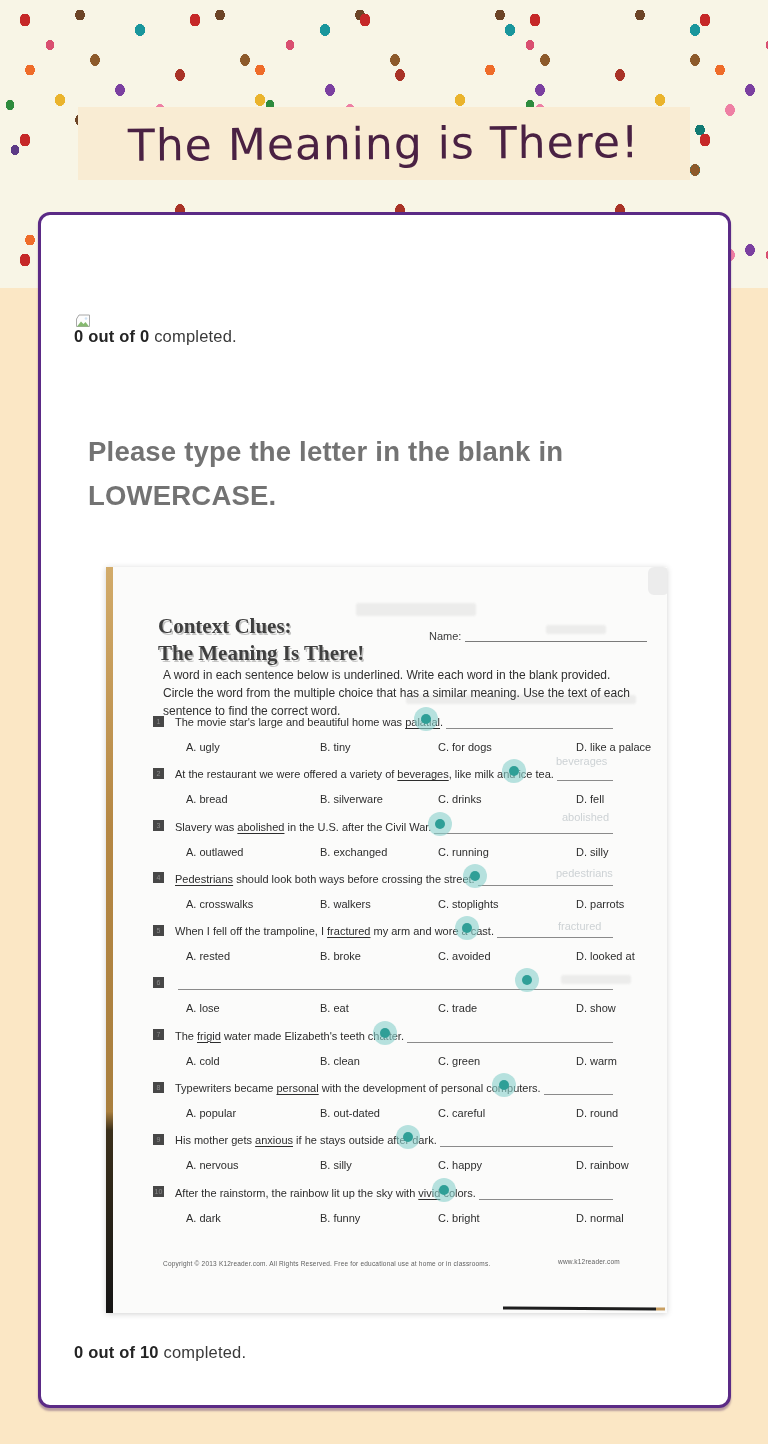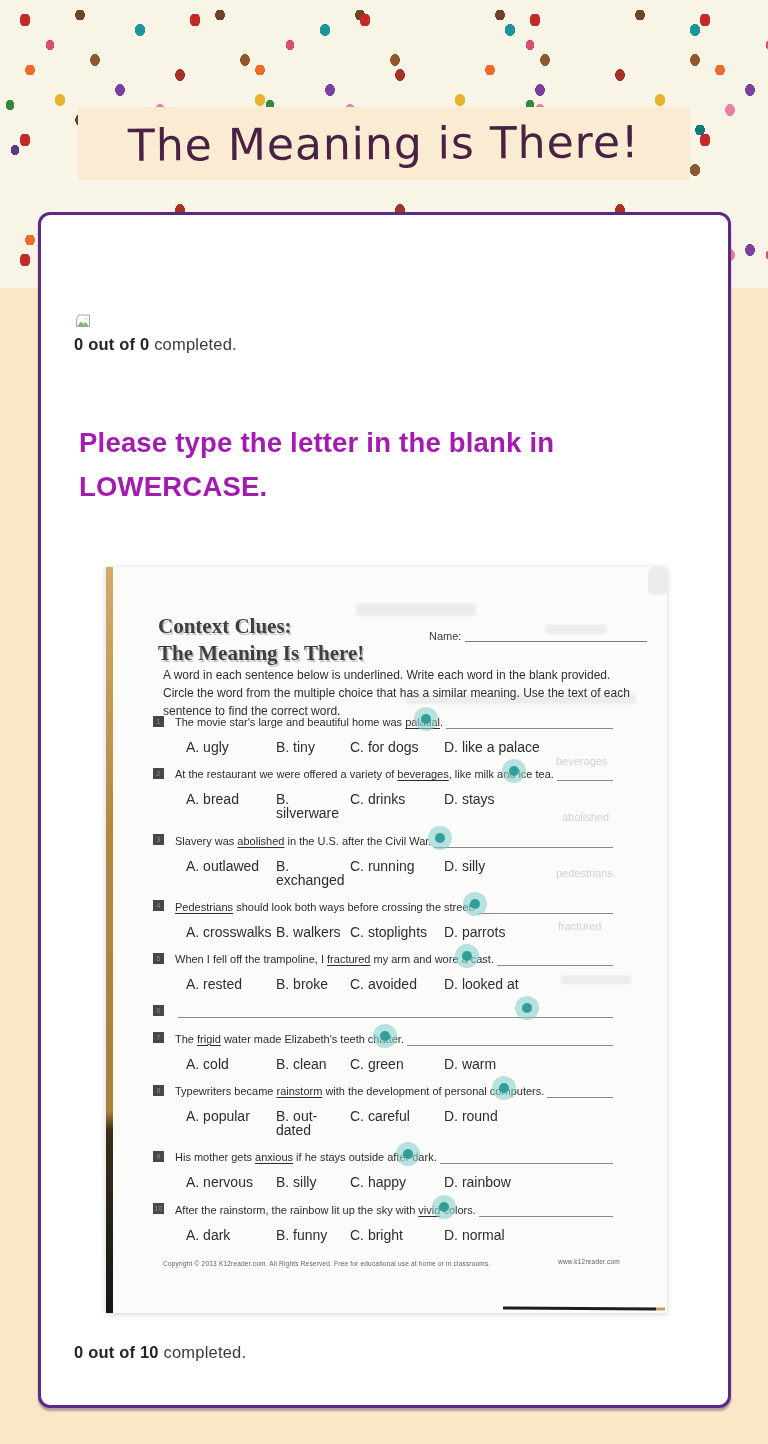--- a/index.html
+++ b/index.html
@@ -35,25 +35,25 @@
     color:var(--title_color,#4a2143);letter-spacing:1px;white-space:nowrap;transform:rotate(-.4deg);}
 
   
   .card{position:absolute;left:38px;top:212px;width:687px;height:1190px;background:#fff;
     border:3px solid var(--card_border,#5b2a86);border-radius:12px;
     box-shadow:0 3px 2px rgba(60,20,90,.35);}
 
   .broken-img{position:absolute;left:34px;top:99px;width:16px;height:14px;}
   .progress{position:absolute;font-size:16.5px;color:#3a3a3a;letter-spacing:.2px;}
   .progress b{color:#242424;font-weight:700;}
-  .progress.top{left:33px;top:120px;text-align:center;}
+  .progress.top{left:33px;top:112px;text-align:center;}
   .progress.bottom{left:33px;top:1128px;}
 
-  .heading{position:absolute;left:38px;top:206px;width:575px;margin:0;
-    font-size:27.5px;line-height:44px;font-weight:700;color:#a21caf;letter-spacing:.2px;}
+  .heading{position:absolute;left:38px;top:206px;width:575px;margin:9px;
+    font-size:27.5px;line-height:44px;font-weight:700;color:#737373;letter-spacing:.2px;}
 
   
   .ws{position:absolute;left:65px;top:352px;width:561px;height:746px;
     background:var(--paper,#fbfbfa);box-shadow:0 1px 6px rgba(0,0,0,.18);overflow:hidden;}
   .ws .spine{position:absolute;left:0;top:0;width:7px;height:100%;
     background:linear-gradient(180deg,#d2ab6a 0%,#b58743 35%,#a97f3e 73%,#3a2f1a 75.5%,#151515 100%);}
   .ws .thumb{position:absolute;left:542px;top:0;width:21px;height:28px;background:#ececec;border-radius:6px;}
 
   .ws-header{position:absolute;left:52px;top:46px;font-family:"Liberation Serif",serif;
     font-weight:700;color:#3f3f3f;font-size:21px;line-height:27px;
@@ -66,21 +66,21 @@
   .q-block{margin-bottom:11.3px;}
   .q-line{position:relative;display:flex;align-items:flex-end;padding-left:47px;padding-right:54px;height:16px;}
   .q-num{flex:none;width:11px;height:11px;background:#474747;margin-right:11px;align-self:center;
     font-size:7px;line-height:11px;text-align:center;color:#8e8e8e;}
   .q-text{font-size:11px;color:#2d2d2d;white-space:nowrap;line-height:14px;}
   .q-text u{text-decoration-thickness:1px;text-underline-offset:1.5px;}
   .q-blank{flex:1;border-bottom:1.4px solid #8a8a8a;height:12px;margin-left:3px;}
   .q-marker{position:absolute;width:24px;height:24px;border-radius:50%;top:-6px;
     background:var(--marker_halo,rgba(137,209,203,.6));display:flex;align-items:center;justify-content:center;cursor:pointer;}
   .q-dot{width:10px;height:10px;border-radius:50%;background:var(--marker,#2f9f97);}
-  .q-opts{display:flex;padding-left:80px;margin-top:11px;font-size:14px;color:#2d2d2d;line-height:14px;}
+  .q-opts{display:flex;padding-left:80px;margin-top:11px;font-size:11px;color:#2d2d2d;line-height:14px;gap:44px;}
   .q-opts span:nth-child(1){width:90px;}
   .q-opts span:nth-child(2){width:74px;}
   .q-opts span:nth-child(3){width:94px;}
 
   .ghost{position:absolute;font-size:11px;color:#a7b0b6;opacity:.55;filter:blur(.3px);}
   .smudge{position:absolute;background:rgba(160,160,160,.16);filter:blur(1px);border-radius:2px;}
 
   .ws-footer{position:absolute;left:57px;top:693px;font-size:6.5px;color:#5f5f5f;letter-spacing:.2px;filter:blur(.2px);}
   .ws-footer.right{left:452px;top:691px;}
   .bottomline{position:absolute;left:397px;top:740px;width:153px;height:2.5px;background:#1e1e1e;transform:rotate(.4deg);}
@@ -155,21 +155,21 @@
               <span class="q-text"><span>At the restaurant we were offered a variety of </span><u>beverages</u><span>, like milk and ice tea.</span></span>
               <span class="q-blank"></span>
               <span class="q-marker" style="left: 396px;">
                 <span class="q-dot"></span>
               </span>
             </div>
             <div class="q-opts">
               <span>A. bread</span>
               <span>B. silverware</span>
               <span>C. drinks</span>
-              <span>D. stays</span>
+              <span>D. fell</span>
             </div>
           </div>
           <div class="q-block">
             <div class="q-line">
               <span class="q-num">3</span>
               <span class="q-text"><span>Slavery was </span><u>abolished</u><span> in the U.S. after the Civil War.</span></span>
               <span class="q-blank"></span>
               <span class="q-marker" style="left: 322px;">
                 <span class="q-dot"></span>
               </span>
@@ -214,41 +214,47 @@
             </div>
           </div>
           <div class="q-block">
             <div class="q-line">
               <span class="q-num">6</span>
               <span class="q-blank"></span>
               <span class="q-marker" style="left: 409px;">
                 <span class="q-dot"></span>
               </span>
             </div>
+            <div class="q-opts">
+              <span>A. lose</span>
+              <span>B. eat</span>
+              <span>C. trade</span>
+              <span>D. show</span>
+            </div>
           </div>
           <div class="q-block">
             <div class="q-line">
               <span class="q-num">7</span>
               <span class="q-text"><span>The </span><u>frigid</u><span> water made Elizabeth's teeth chatter.</span></span>
               <span class="q-blank"></span>
               <span class="q-marker" style="left: 267px;">
                 <span class="q-dot"></span>
               </span>
             </div>
             <div class="q-opts">
               <span>A. cold</span>
               <span>B. clean</span>
               <span>C. green</span>
               <span>D. warm</span>
             </div>
           </div>
           <div class="q-block">
             <div class="q-line">
               <span class="q-num">8</span>
-              <span class="q-text"><span>Typewriters became </span><u>rainstorm</u><span> with the development of personal computers.</span></span>
+              <span class="q-text"><span>Typewriters became </span><u>personal</u><span> with the development of personal computers.</span></span>
               <span class="q-blank"></span>
               <span class="q-marker" style="left: 386px;">
                 <span class="q-dot"></span>
               </span>
             </div>
             <div class="q-opts">
               <span>A. popular</span>
               <span>B. out-dated</span>
               <span>C. careful</span>
               <span>D. round</span>

